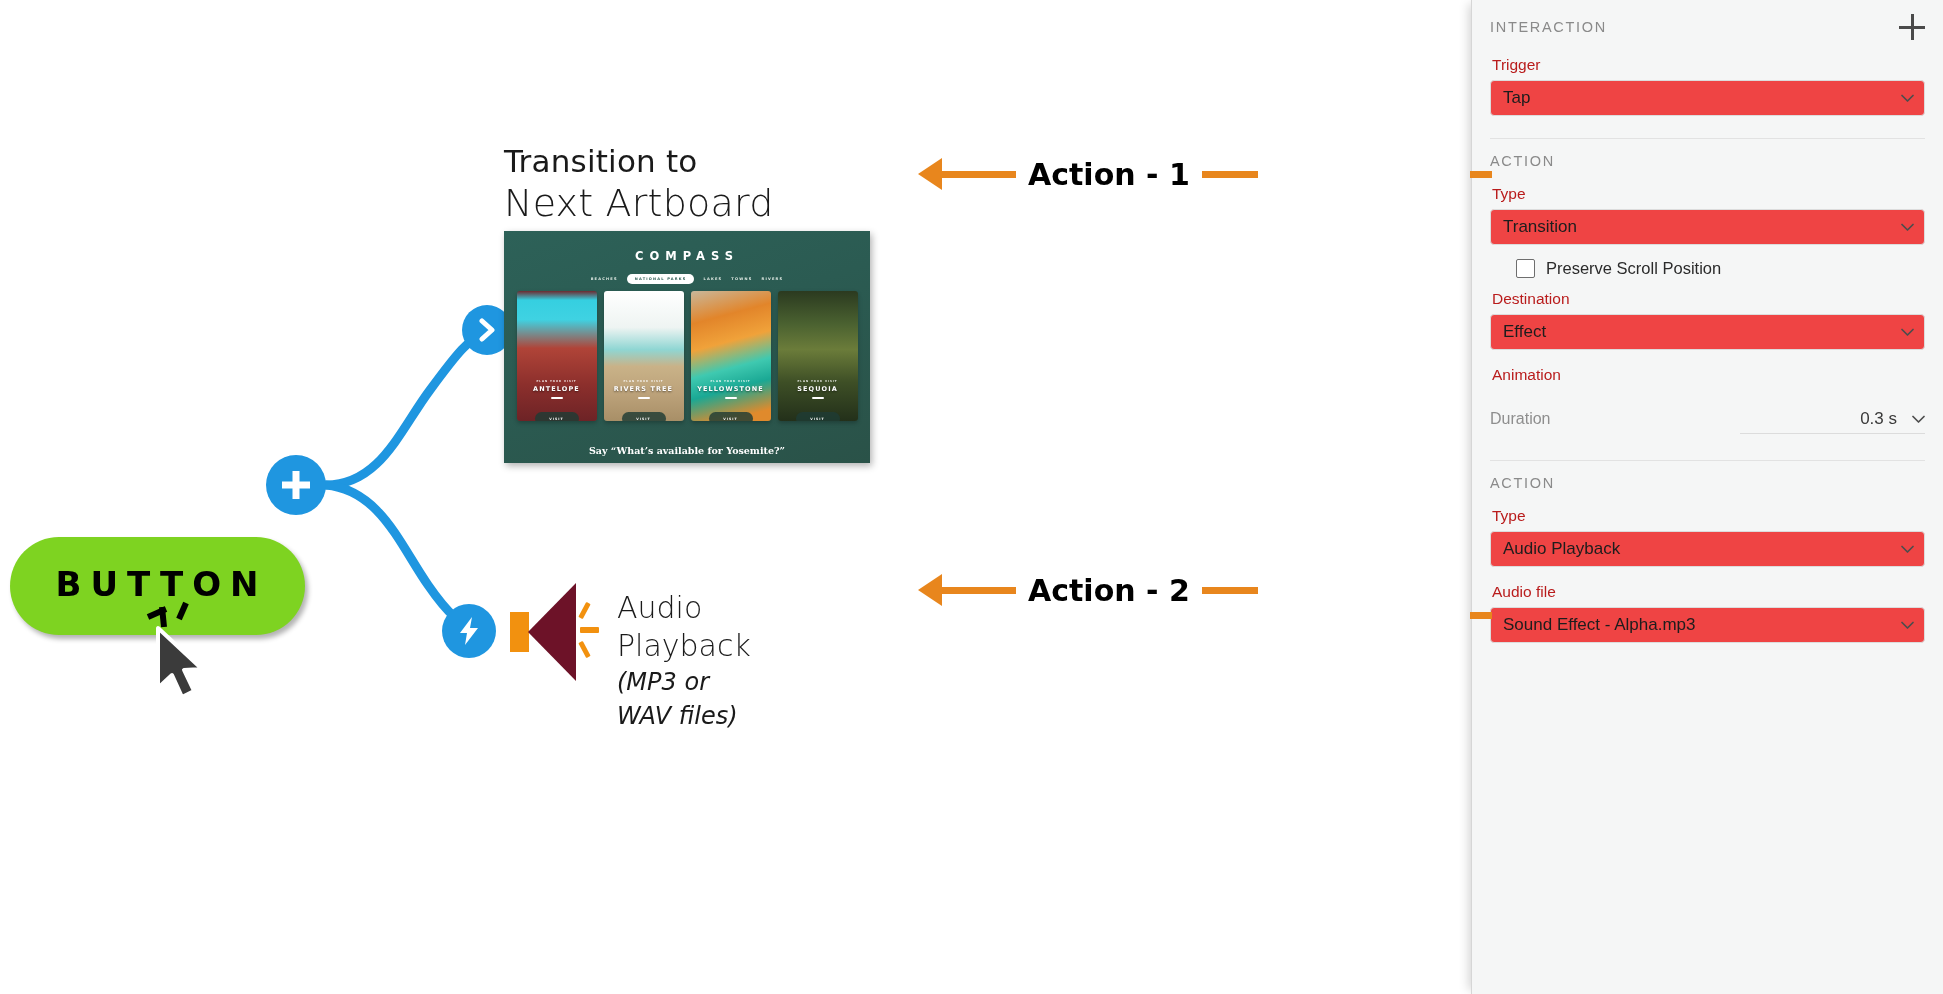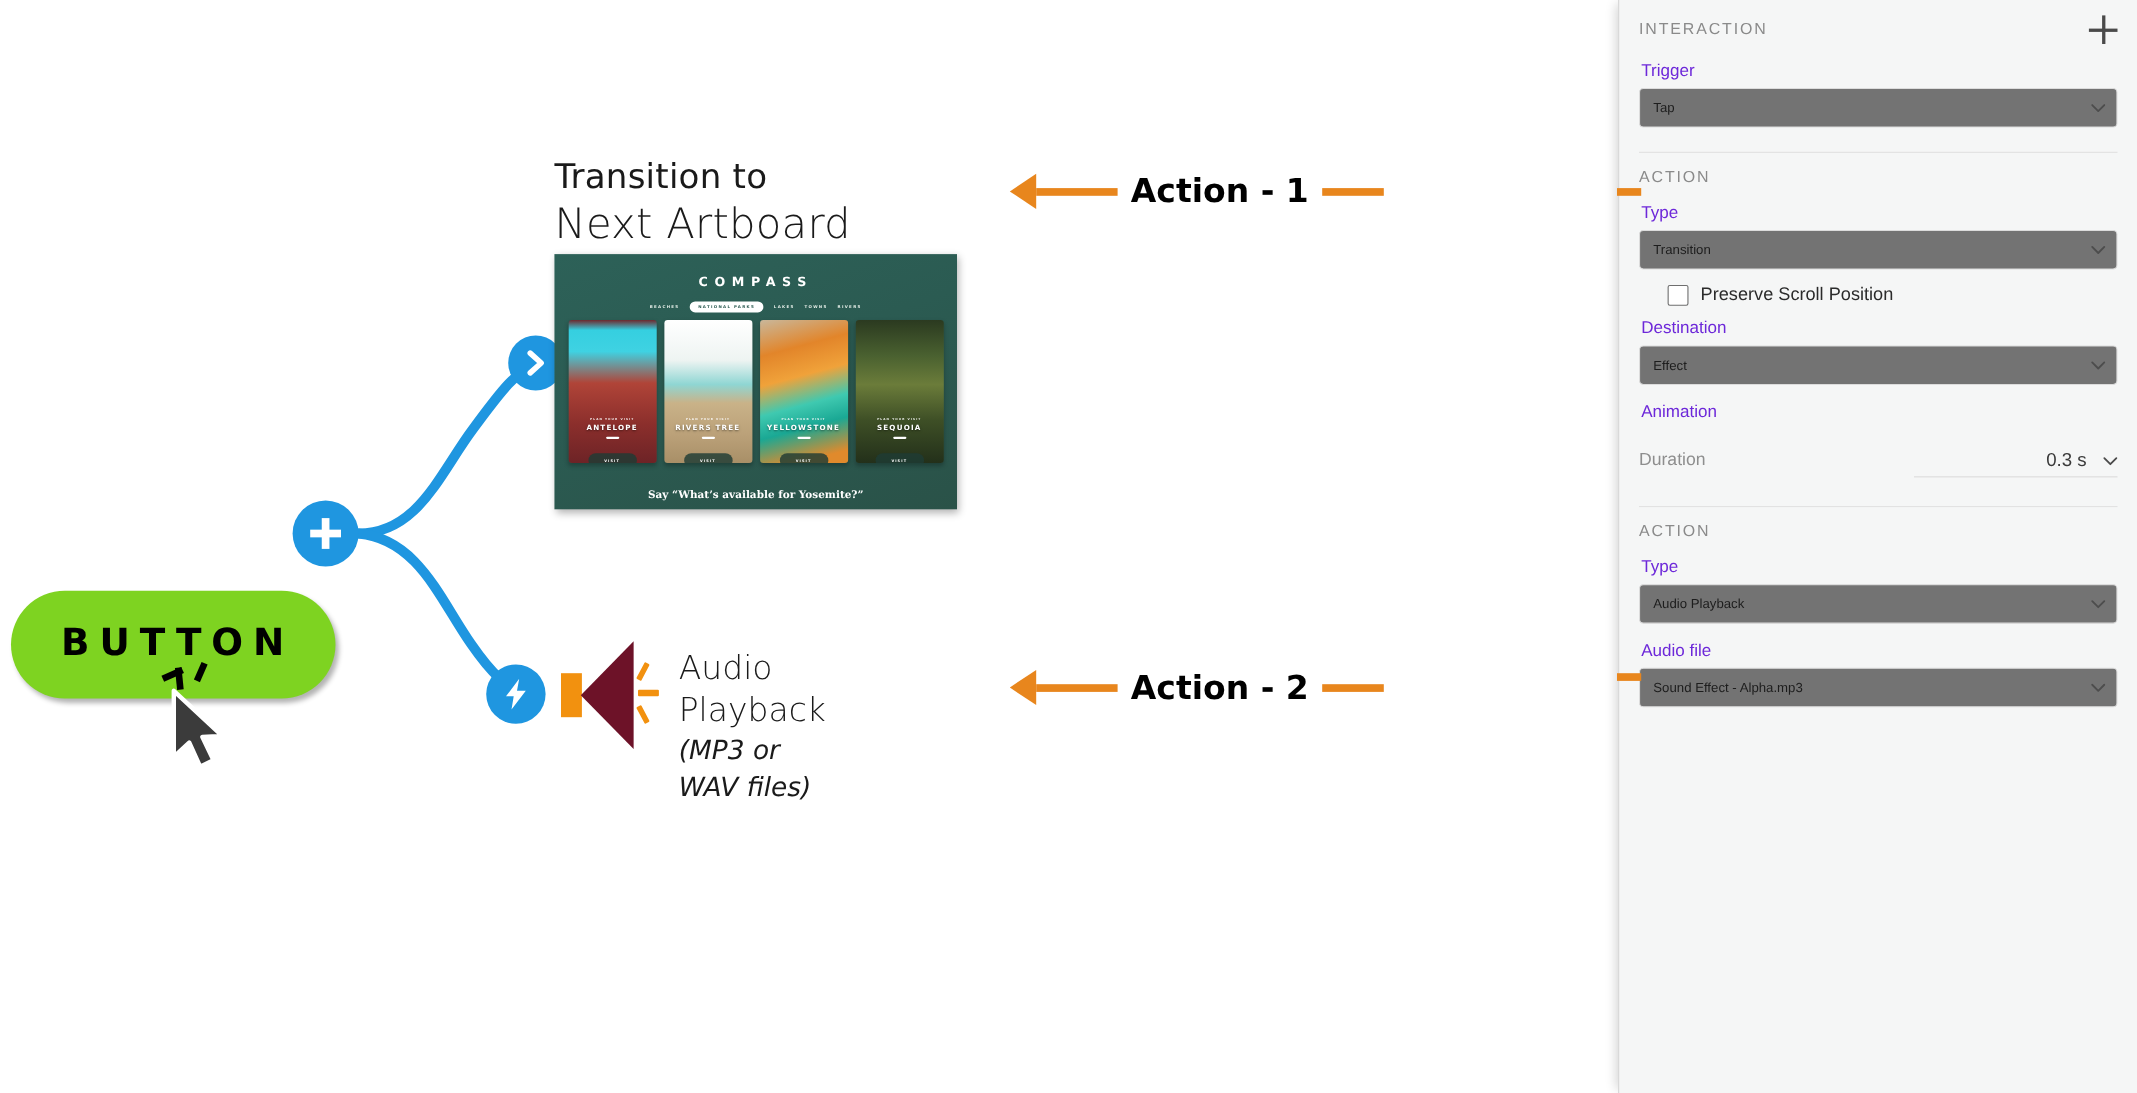--- a/index.html
+++ b/index.html
@@ -185,21 +185,21 @@
     border-right: 24px solid #e8861d;
   }
   .annot .abar-l { width: 74px; height: 7px; background: #e8861d; }
   .annot .abar-r { width: 56px; height: 7px; background: #e8861d; }
   .annot .atext {
     font-family: "DejaVu Sans", sans-serif;
     font-weight: 700; font-size: 30px; color: #000000;
     padding: 0 12px; white-space: nowrap;
   }
   #annot1 { left: 918px; top: 152px; }
-  #annot2 { left: 918px; top: 603px; }
+  #annot2 { left: 918px; top: 568px; }
 
   
   .panel-tick {
     position: absolute; width: 22px; height: 7px; background: #e8861d; z-index: 6;
   }
 
   
   #panel {
     position: absolute;
     right: 0; top: 0;
@@ -222,29 +222,29 @@
   .plus-btn {
     width: 26px; height: 26px; position: relative; cursor: pointer;
   }
   .plus-btn:before, .plus-btn:after {
     content:""; position:absolute; background:#4a4a4a;
   }
   .plus-btn:before { left: 0; top: 11.5px; width: 26px; height: 3px; }
   .plus-btn:after { top: 0; left: 11.5px; height: 26px; width: 3px; }
 
   .field-label {
-    font-size: 15.5px; color: #6d28d9; margin: 16px 0 6px 2px;
+    font-size: 15.5px; color: #b91c1c; margin: 16px 0 6px 2px;
   }
   .select {
     position: relative;
-    height: 36px; background: #737373;
+    height: 36px; background: #ef4444;
     border: 1px solid #dcdcdc; border-radius: 4px;
     display: flex; align-items: center;
     padding: 0 12px;
-    font-size: 12px; color: #1d1d1d;
+    font-size: 17px; color: #1d1d1d;
     cursor: pointer;
     text-align: center;
   }
   .chev {
     position: absolute; right: 12px; top: 50%; margin-top: -4px;
     width: 11px; height: 11px;
   }
   .chev svg { display: block; }
 
   .check-row {

